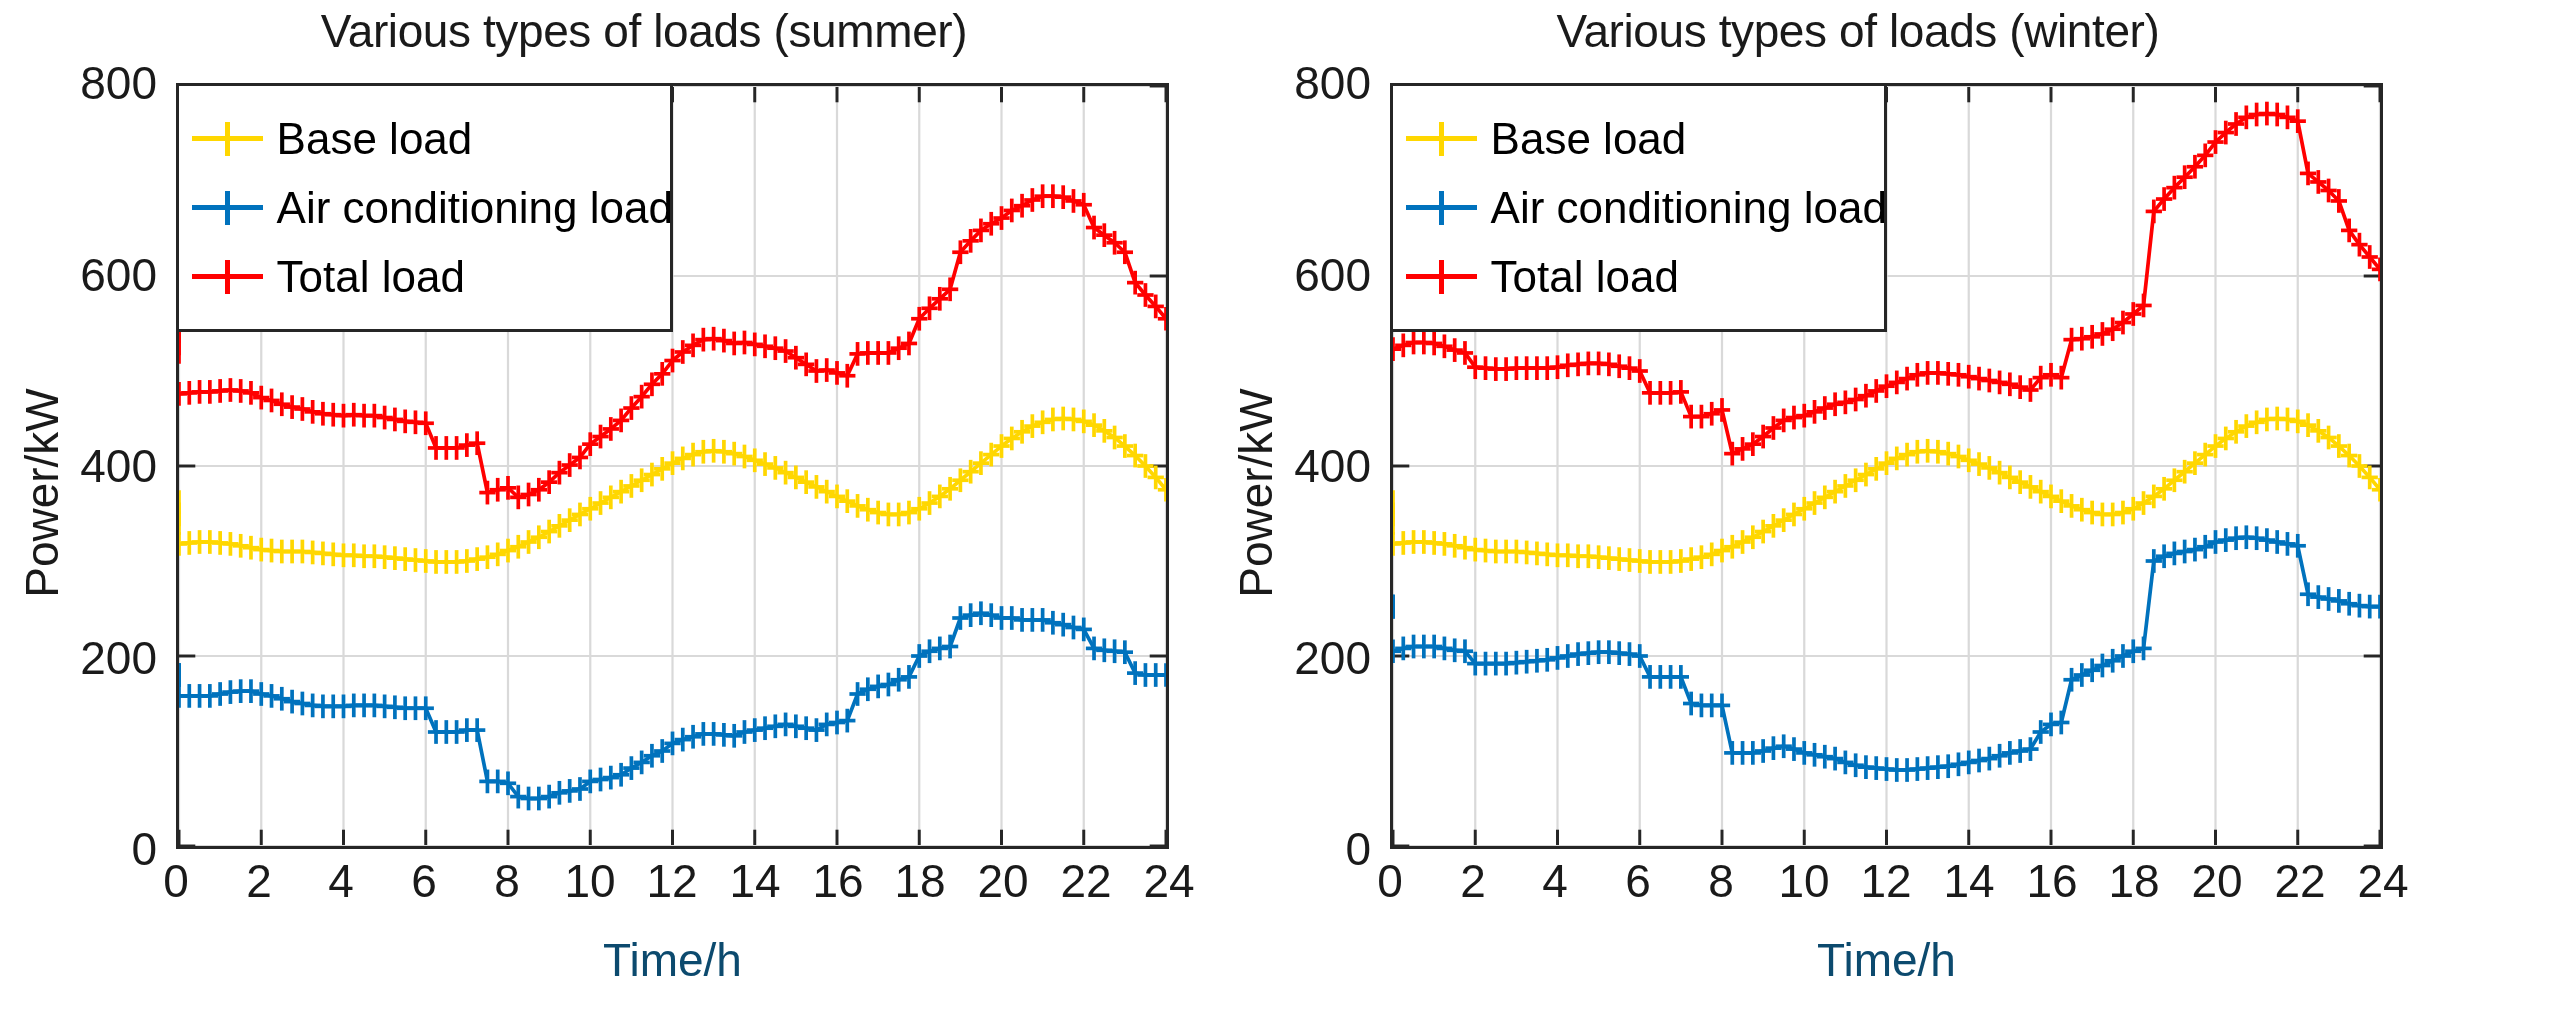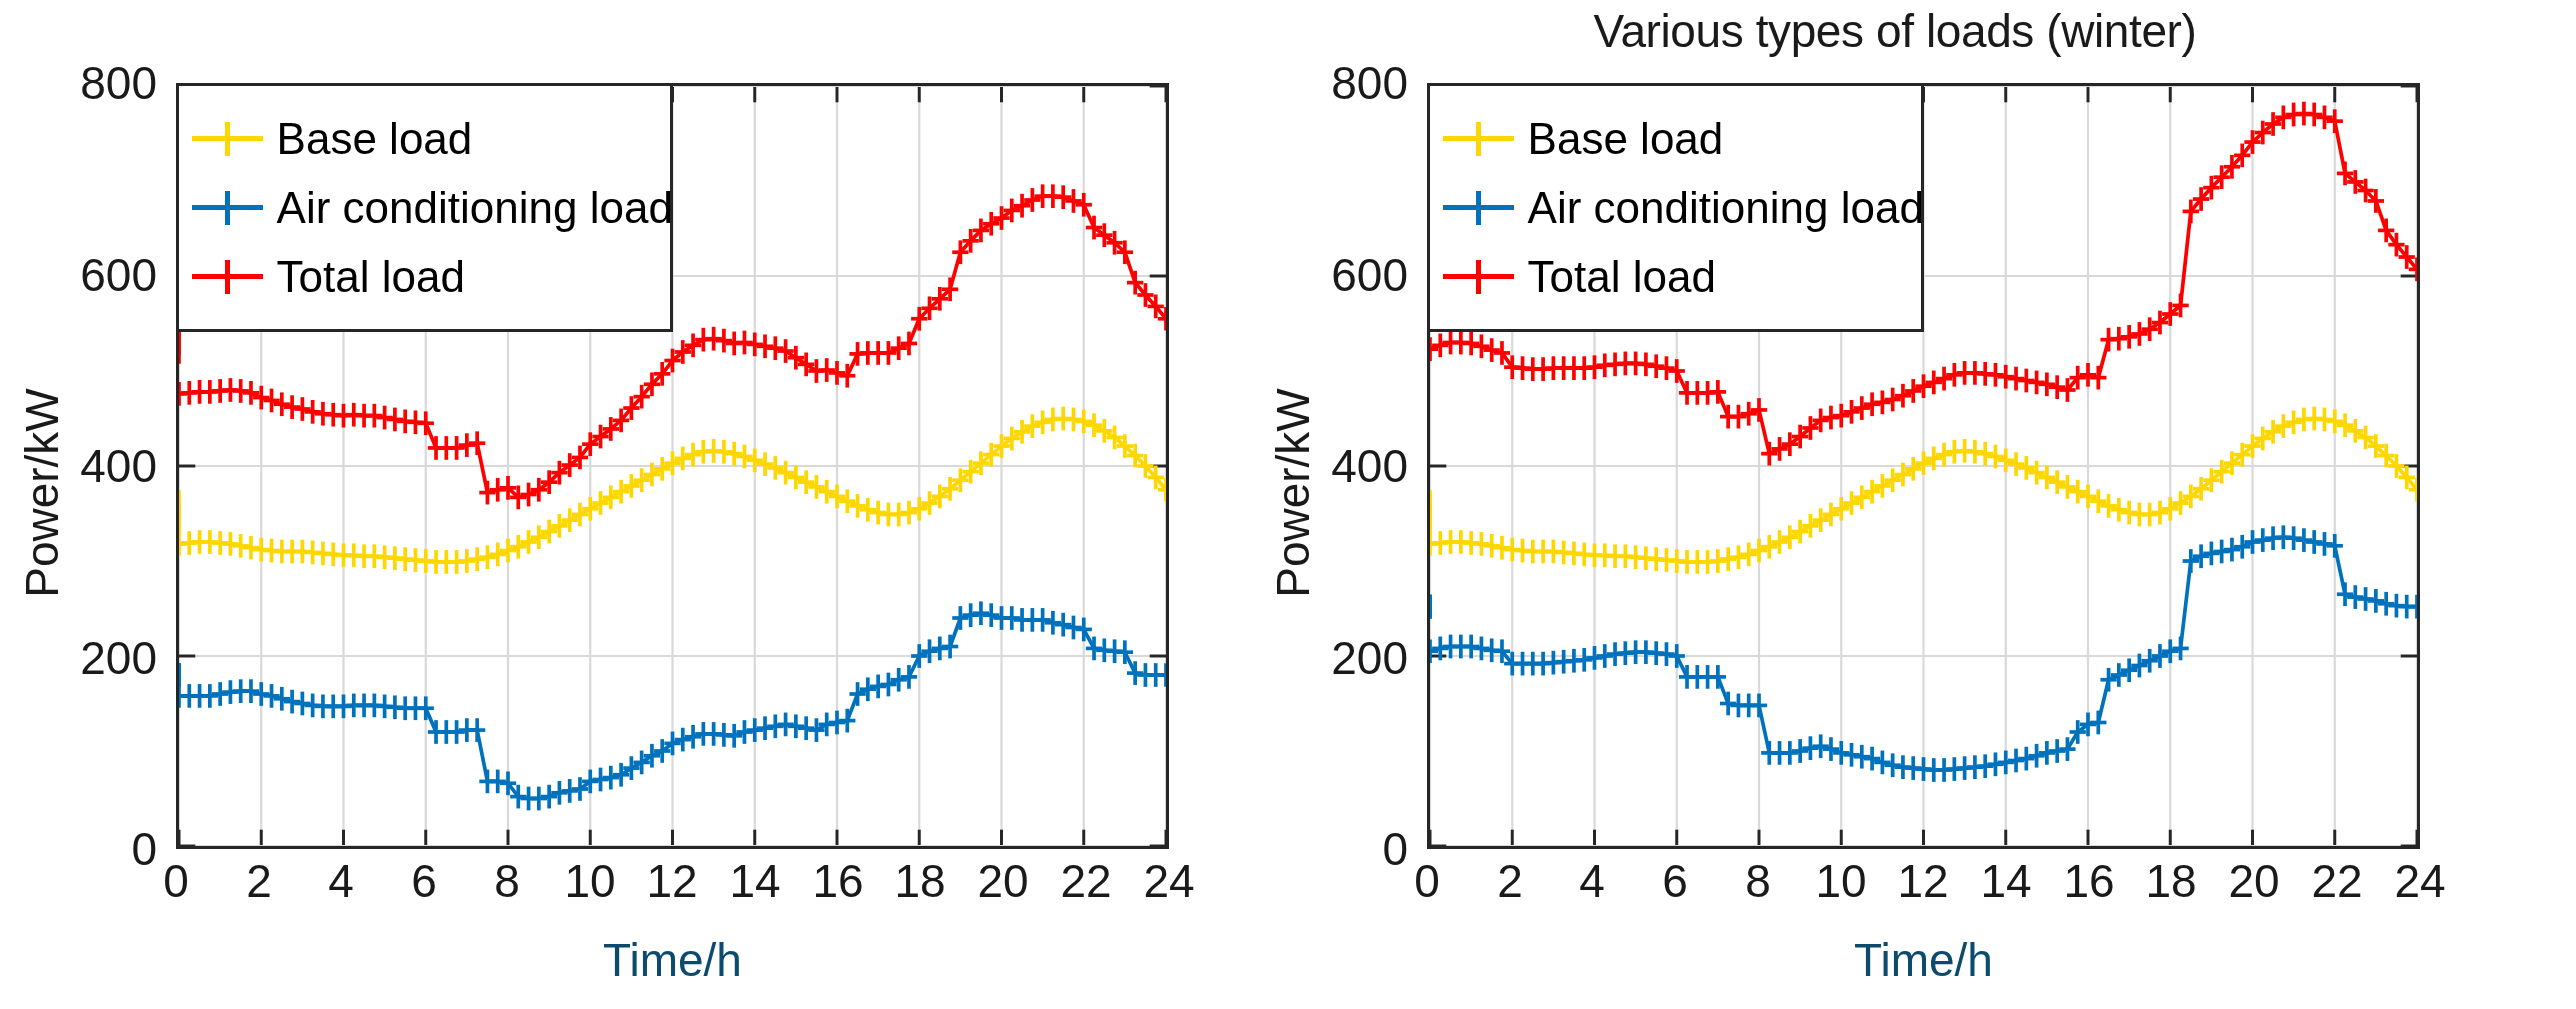--- a/index.html
+++ b/index.html
@@ -19,21 +19,21 @@
     height: 1010px;
     background: #ffffff;
   }
   .panel {
     position: absolute;
     top: 0;
     width: 1288px;
     height: 1010px;
   }
   .panel.left  { left: 0; }
-  .panel.right { left: 1251px; }
+  .panel.right { left: 1214px; }
 
   .chart-title {
     position: absolute;
     left: 0;
     top: 4.4px;
     width: 100%;
     text-align: center;
     font-size: 46px;
     color: #1a1a1a;
     font-family: "Liberation Sans", sans-serif;
@@ -174,20 +174,21 @@
     white-space: nowrap;
     line-height: 1;
   }
 </style>
 </head>
 <body>
 
 <div class="figure">
 
   <div class="panel left">
+    <div class="chart-title">Various types of loads (summer)</div>
 
     <div class="ylabel">Power/kW</div>
 
     <div class="ytick-wrap">
         <div class="ytick-item" style="top: 766px;">0</div>
         <div class="ytick-item" style="top: 575px;">200</div>
         <div class="ytick-item" style="top: 383px;">400</div>
         <div class="ytick-item" style="top: 192px;">600</div>
         <div class="ytick-item" style="top: 0px;">800</div>
       </div>

